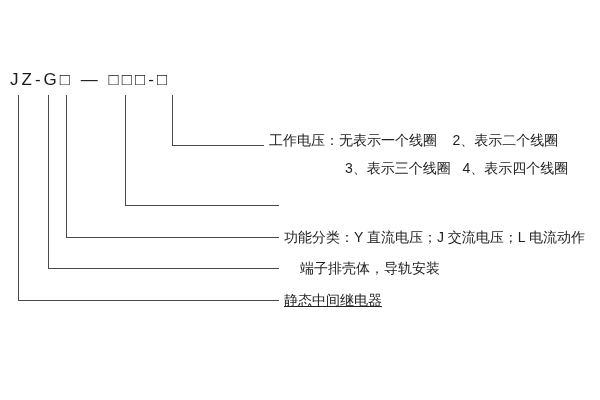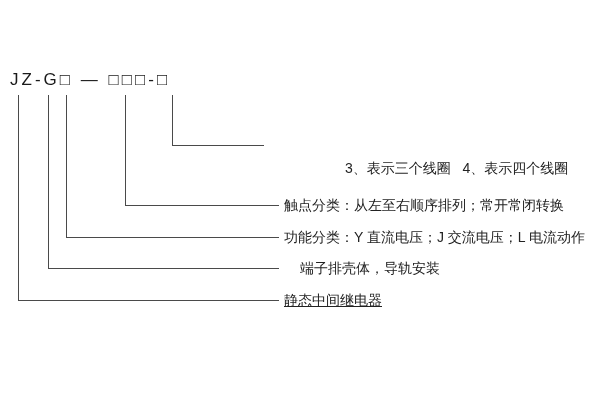--- a/index.html
+++ b/index.html
@@ -51,24 +51,24 @@
 <div class="canvas">
 
   <div class="model-code">JZ-G□ — □□□-□</div>
 
   <div class="connector c1"></div>
   <div class="connector c2"></div>
   <div class="connector c3"></div>
   <div class="connector c4"></div>
   <div class="connector c5"></div>
 
+  <div class="label l-wv1">工作电压：无表示一个线圈    2、表示二个线圈</div>
 
   <div class="label l-wv2">3、表示三个线圈   4、表示四个线圈</div>
 
-  <div class="label l-contact">触点分类：从左至右顺序排列；常开常闭转换</div>
 
   <div class="label l-func">功能分类：Y 直流电压；J 交流电压；L 电流动作</div>
 
   <div class="label l-term">端子排壳体，导轨安装</div>
 
   <div class="label l-relay">静态中间继电器</div>
 
 </div>
 
 </body></html>

